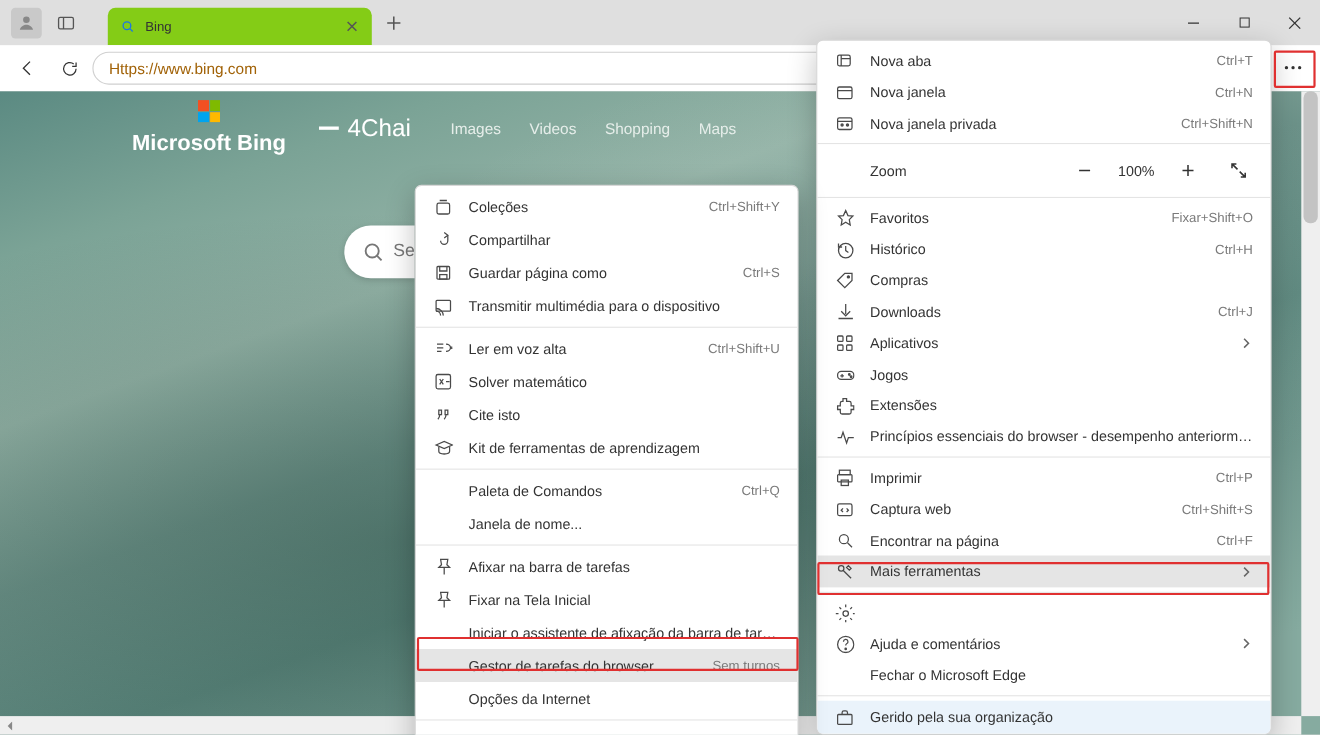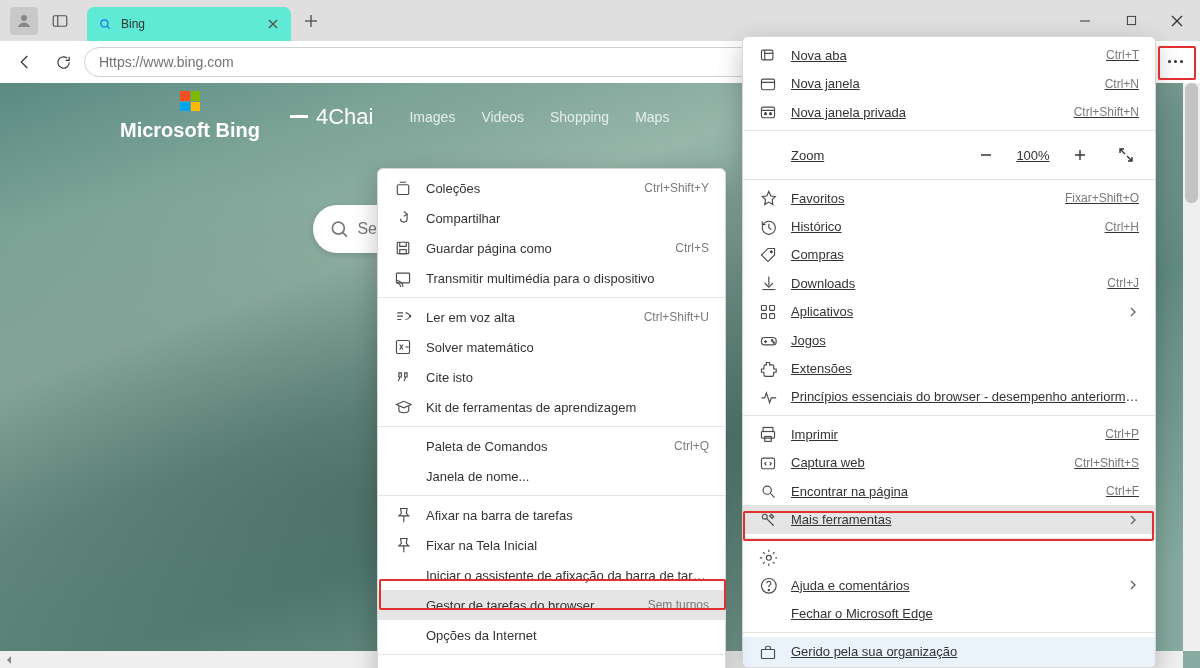--- a/index.html
+++ b/index.html
@@ -4,52 +4,52 @@
 <style>
 * { box-sizing: border-box; margin: 0; padding: 0; font-family: "Segoe UI", Arial, sans-serif; }
 body { width: 1200px; height: 668px; background: #ccc; overflow: hidden; position: relative; }
 .window { width: 1200px; height: 668px; background: #e4e4e4; position: absolute; top: 0; left: 0; }
 
 
 .titlebar { height: 41px; background: #dfdfdf; display: flex; align-items: center; position: relative; }
 .profile-icon { width: 28px; height: 28px; margin-left: 10px; border-radius: 4px; background: #c9c9c9; display: flex; align-items: center; justify-content: center; }
 .profile-icon svg { width: 18px; height: 18px; fill: #888; }
 .tabspace-icon { width: 28px; height: 28px; margin-left: 8px; display: flex; align-items: center; justify-content: center; }
-.tab { margin-left: 13px; height: 34px; width: 204px; background: #5eead4; border-radius: 7px 7px 0 0; display: flex; align-items: center; padding: 0 10px; gap: 8px; margin-top: 7px; position: relative; }
+.tab { margin-left: 24px; height: 34px; width: 240px; background: #84cc16; border-radius: 7px 7px 0 0; display: flex; align-items: center; padding: 0 10px; gap: 8px; margin-top: 7px; position: relative; }
 .tab-favicon { width: 16px; height: 16px; display: flex; align-items: center; justify-content: center; }
 .tab-title { font-size: 12px; color: #333; flex: 1; }
 .tab-close { width: 16px; height: 16px; display: flex; align-items: center; justify-content: center; cursor: pointer; }
 .newtab-btn { width: 28px; height: 28px; margin-left: 6px; display: flex; align-items: center; justify-content: center; cursor: pointer; }
 .winbtns { position: absolute; right: 0; top: 0; display: flex; height: 41px; }
 .winbtn { width: 46px; height: 41px; display: flex; align-items: center; justify-content: center; cursor: pointer; }
 
 
 .addrrow { height: 42px; background: #fff; display: flex; align-items: center; padding: 0 8px; gap: 4px; }
 .navbtn { width: 34px; height: 30px; display: flex; align-items: center; justify-content: center; border-radius: 4px; }
-.addrbar { flex: 1; height: 30px; max-width: 1060px; border-radius: 15px; background: #fff; border: 1px solid #d0d0d0; display: flex; align-items: center; padding: 0 14px; font-size: 14px; color: #737373; }
+.addrbar { flex: 1; height: 30px; max-width: 1060px; border-radius: 15px; background: #fff; border: 1px solid #d0d0d0; display: flex; align-items: center; padding: 0 14px; font-size: 14px; color: #a16207; }
 
 
 .page { position: relative; height: calc(100% - 83px); background: linear-gradient(160deg, #5b8a82 0%, #7ba396 15%, #94b3a7 30%, #6c9289 45%, #5a857c 60%, #739a90 75%, #86aba0 90%); overflow: hidden; }
 .page::before { content:""; position:absolute; inset:0; background: radial-gradient(1200px 500px at 30% 70%, rgba(40,70,60,0.35), transparent 60%), radial-gradient(800px 350px at 70% 30%, rgba(200,220,210,0.2), transparent 60%); }
 .bing-header { position: absolute; top: 8px; left: 120px; display: flex; align-items: center; gap: 30px; }
 .bing-logo { display: flex; align-items: center; gap: 8px; font-size: 20px; color: #fff; font-weight: 600; flex-direction: column; }
 .logo-squares { width: 20px; height: 20px; display: grid; grid-template-columns: 1fr 1fr; gap: 1px; }
 .logo-squares span:nth-child(1){background:#f25022}
 .logo-squares span:nth-child(2){background:#7fba00}
 .logo-squares span:nth-child(3){background:#00a4ef}
 .logo-squares span:nth-child(4){background:#ffb900}
 .chai-label { color: #fff; font-size: 22px; display: flex; align-items: center; gap: 8px; }
 .navlinks { display: flex; gap: 26px; margin-left: 6px; }
 .navlink { color: #e6eeea; font-size: 14px; }
 .bing-search { position: absolute; top: 122px; left: 313px; width: 64px; height: 48px; background: #fff; border-radius: 28px 0 0 28px; display: flex; align-items: center; padding-left: 16px; gap: 8px; box-shadow: 0 2px 6px rgba(0,0,0,0.15); }
 .bing-search-text { color:#777; font-size: 16px; }
 
 
 .menu { position: absolute; background: #fff; border: 1px solid #d7d7d7; border-radius: 6px; box-shadow: 0 8px 26px rgba(0,0,0,0.24); font-size: 13px; color: #333; overflow: hidden; }
-.menu-main { top: 36px; right: 44px; width: 414px; height: 632px; display: flex; flex-direction: column; padding-top: 4px; text-decoration: underline; }
+.menu-main { top: 36px; right: 44px; width: 414px; height: 632px; display: flex; flex-direction: column; padding-top: 4px; }
 .menu-sub { top: 168px; left: 377px; width: 349px; padding: 4px 0; }
 .menu-item { display: flex; align-items: center; height: 30px; padding: 0 16px; gap: 14px; cursor: pointer; position: relative; }
 .menu-item.hovered { background: #e5e5e5; }
 .menu-icon { width: 18px; height: 18px; display: flex; align-items: center; justify-content: center; flex-shrink: 0; }
 .menu-icon svg { width: 18px; height: 18px; stroke: #4a4a4a; fill: none; stroke-width: 1.4; }
 .menu-label { flex: 1; white-space: nowrap; overflow: hidden; text-overflow: ellipsis; }
 .menu-shortcut { font-size: 12px; color: #7a7a7a; margin-left: auto; }
 .menu-chevron { width: 12px; height: 12px; display: flex; align-items: center; justify-content: center; }
 .menu-sep { height: 1px; background: #e4e4e4; margin: 4px 0; }
 .menu-item.noicon { padding-left: 48px; }

